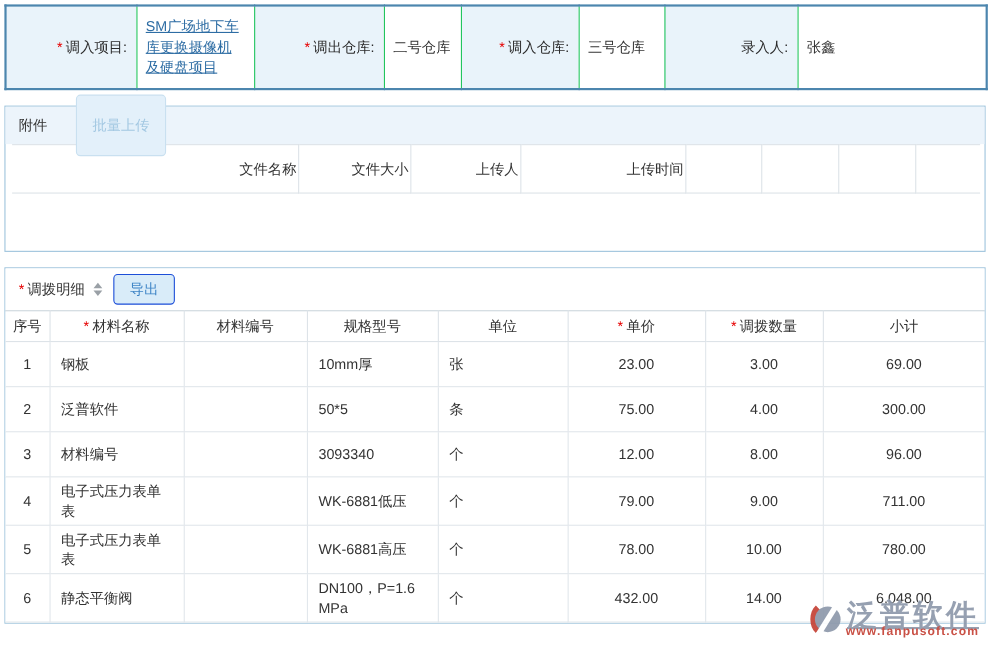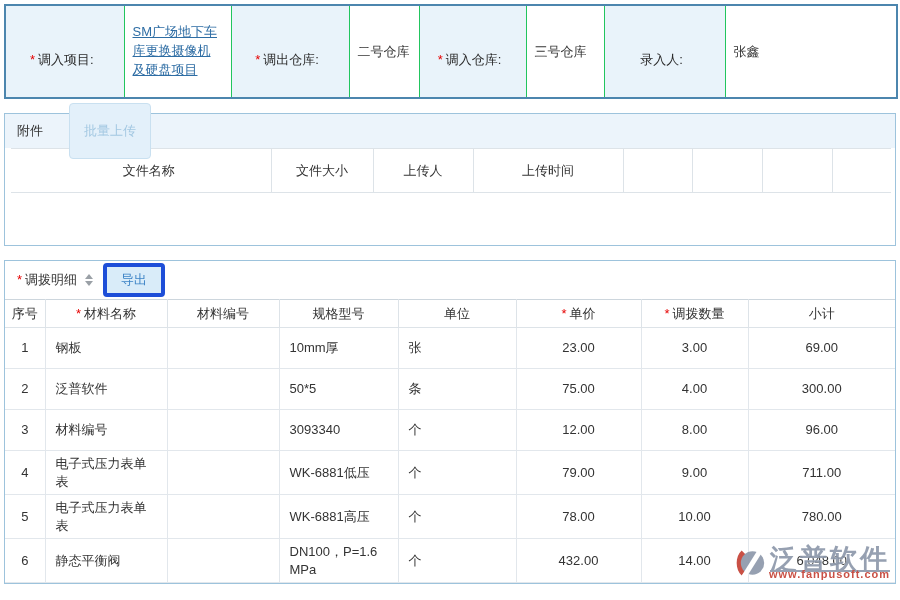--- a/index.html
+++ b/index.html
@@ -8,47 +8,47 @@
     background:#fff;
     font-family:"Liberation Sans","DejaVu Sans",sans-serif;
     font-size:13px;color:#333;
   }
   .page{padding:4px;}
   .req{color:#e60000;margin-right:3px;}
 
   
   table.form{border-collapse:collapse;width:892px;border:2px solid #4c86ae;table-layout:fixed;}
   table.form td{border:1px solid #22c55e;vertical-align:middle;}
-  td.flabel{background:#e9f3fa;text-align:center;padding:21px 8px 4px 2px;color:#2b2b2b;}
+  td.flabel{background:#e9f3fa;text-align:right;padding:4px 8px 4px 2px;color:#2b2b2b;}
   td.fvalue{background:#fff;text-align:left;padding:4px 8px;word-break:break-all;}
   tr.r1 td{height:66px;}
   tr.r2 td{height:39px;}
   a.plink{color:#2e6da4;text-decoration:underline;cursor:pointer;line-height:1.45;}
 
   
   .section{border:1px solid #9dc3dc;margin-top:14px;background:#fff;}
   .sec-titlebar{background:#ecf4fb;height:34px;display:flex;align-items:center;padding:0 12px;gap:26px;}
   .btn-ghost{
     background:#e3f0fa;border:1px solid #c9e0f0;color:#a3c8e2;
     border-radius:4px;padding:18px 14px;font-size:13px;cursor:pointer;
     font-family:inherit;
   }
   .btn-blue{
-    background:#d9ecf9;border:4px solid #1d4ed8;color:#3d84c6;
+    background:#d9ecf9;border:1px solid #1d4ed8;color:#3d84c6;
     border-radius:4px;padding:4px 14px;font-size:13px;cursor:pointer;
     font-family:inherit;
   }
 
   
   table.files{border-collapse:collapse;margin:0 6px;width:880px;table-layout:fixed;}
   table.files th{
     border:1px solid #dde3e8;font-weight:normal;height:41px;color:#333;
-    text-align:center;background:#fff;
-  }
-  table.files th:first-child{text-align:center;padding-left:17px;border-left:none;}
+    text-align:right;background:#fff;
+  }
+  table.files th:first-child{text-align:right;padding-left:17px;border-left:none;}
   table.files th:last-child{border-right:none;}
   .files-empty{height:52px;}
 
   
   .detail-titlebar{background:#fff;height:38px;display:flex;align-items:center;padding:0 12px;gap:6px;}
   .sort-icon{display:inline-flex;flex-direction:column;gap:2px;margin:0 4px 0 2px;cursor:pointer;}
   .sort-icon i{display:block;width:0;height:0;border-left:4px solid transparent;border-right:4px solid transparent;}
   .sort-icon .up{border-bottom:5px solid #9aa0a6;}
   .sort-icon .down{border-top:5px solid #9aa0a6;}
 

